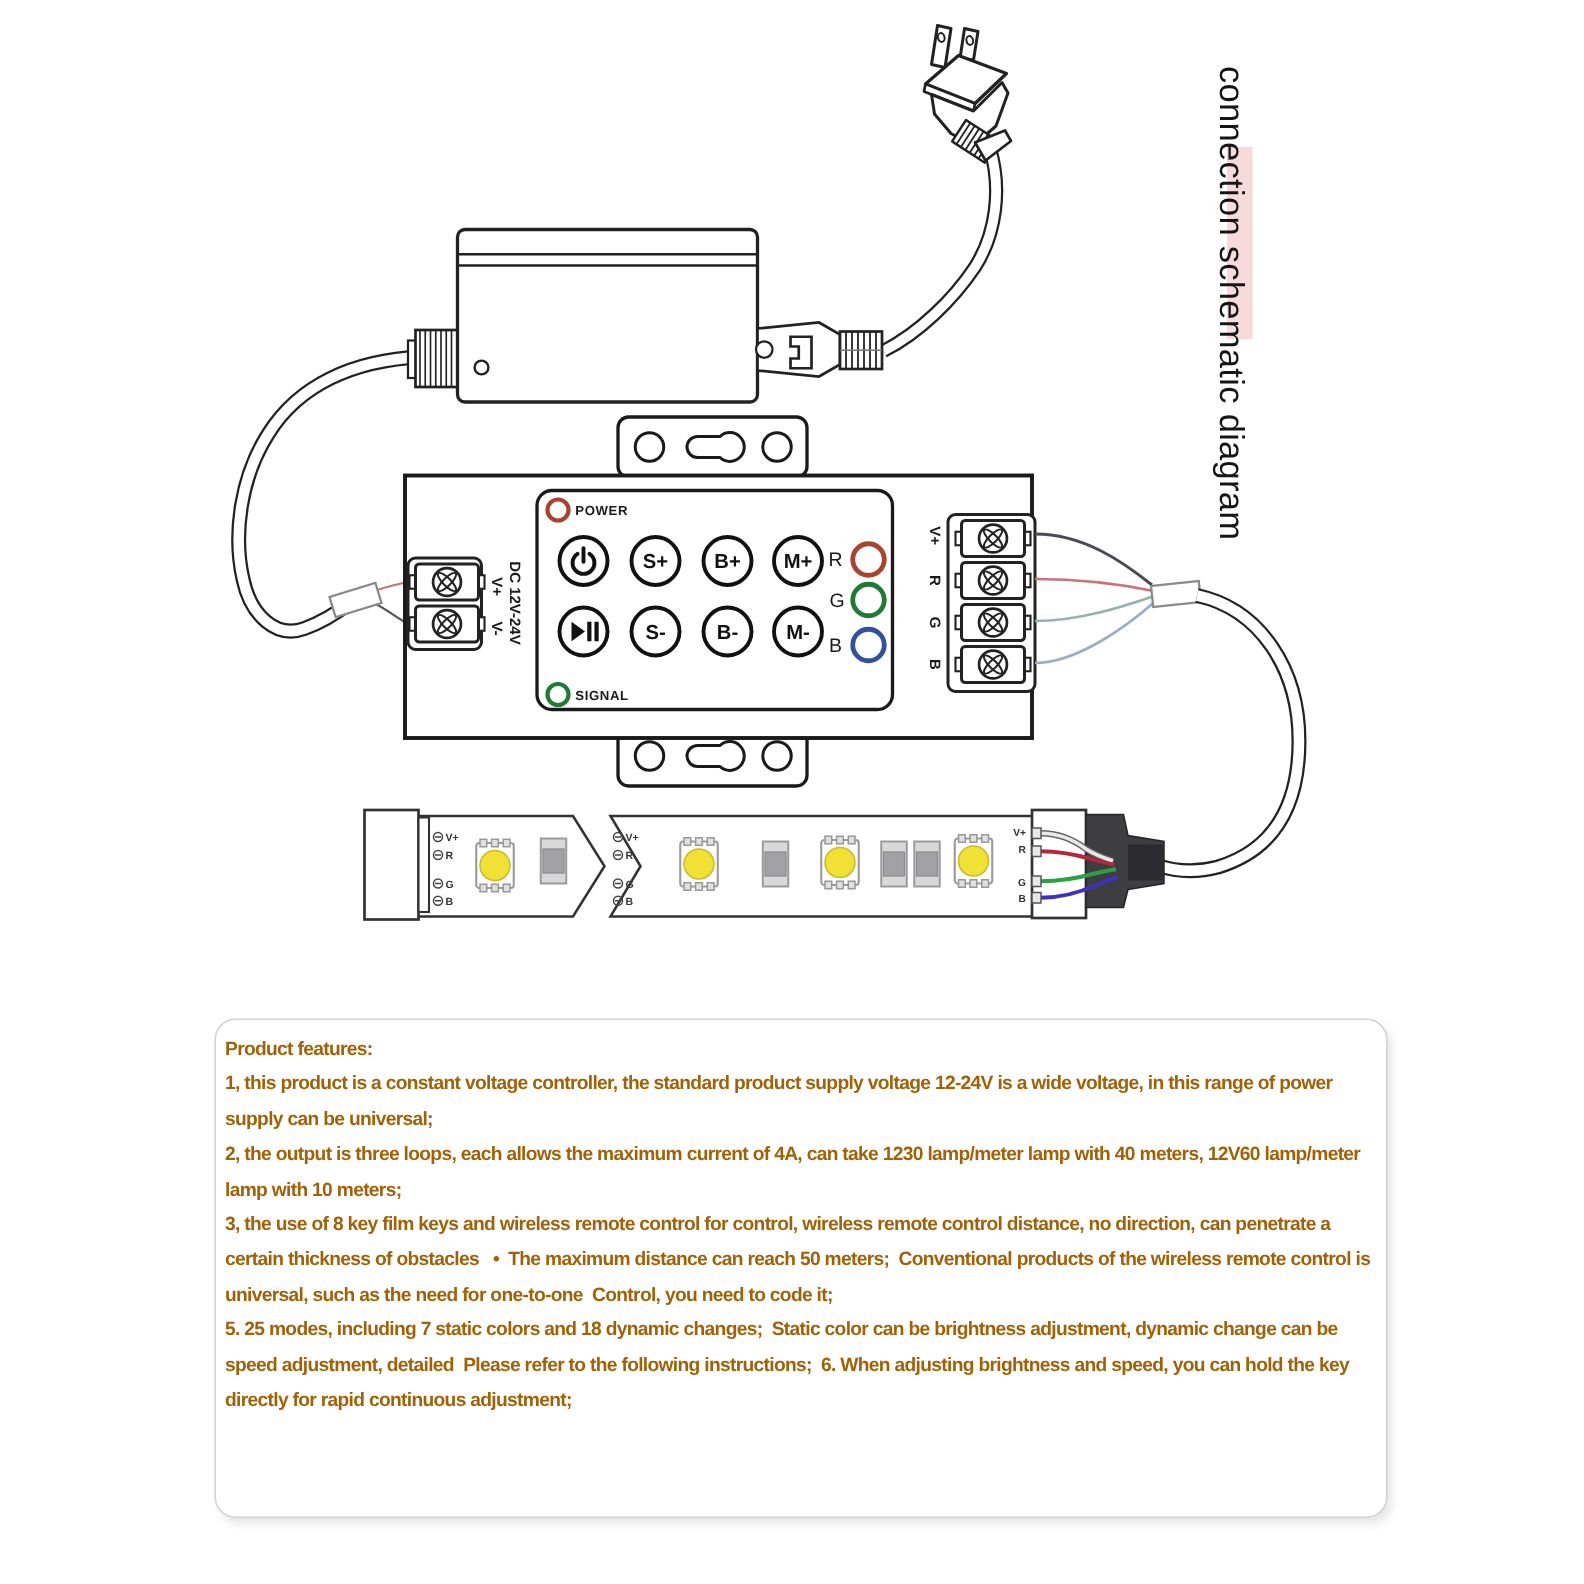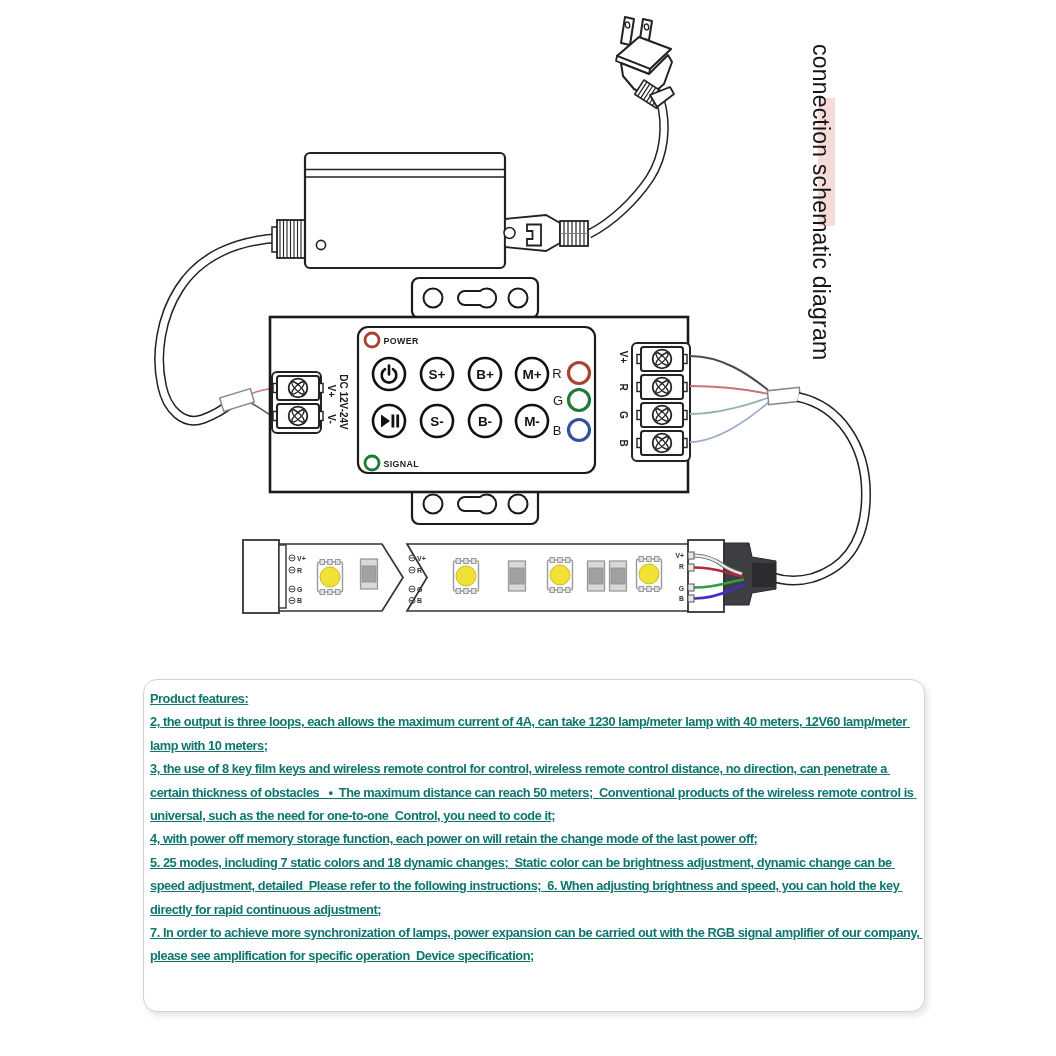--- a/index.html
+++ b/index.html
@@ -2,21 +2,21 @@
 <html><head>
 <meta charset="utf-8">
 <style>
   html,body{margin:0;padding:0;background:#fff;}
   .page{position:relative;width:1056px;height:1056px;background:#fff;overflow:hidden;
         font-family:"Liberation Sans",sans-serif;}
   .diagram{position:absolute;left:0;top:0;}
   .features{position:absolute;left:143px;top:679px;width:782px;height:333px;
         box-sizing:border-box;border:1.6px solid #d2d2d2;border-radius:14px;
         box-shadow:3px 4px 6px rgba(0,0,0,.10);background:#fff;
-        padding:7px 4px 10px 6px;color:#0f766e;text-decoration:underline;}
+        padding:7px 4px 10px 6px;color:#a16207;}
   .features p{margin:0;font-size:12.8px;line-height:23.4px;font-weight:bold;
         letter-spacing:-0.45px;white-space:pre-wrap;}
   svg text{font-family:"Liberation Sans",sans-serif;}
   .lbl{font-weight:bold;fill:#1a1a1a;}
   .btn-lbl{font-size:13.5px;font-weight:bold;fill:#111;text-anchor:middle;}
   .ring-lbl{font-size:13px;fill:#1a1a1a;text-anchor:middle;}
   .rot{text-anchor:middle;font-weight:bold;font-size:10px;fill:#1a1a1a;}
   .pad-lbl{font-size:7px;font-weight:bold;fill:#333;}
   .end-lbl{font-size:6.8px;font-weight:bold;fill:#333;text-anchor:end;}
   .tube-out{fill:none;stroke:#222;}
@@ -284,20 +284,19 @@
       <rect x="688" y="552" width="6" height="7" fill="#e8e8e8" stroke="#555" stroke-width="1"></rect>
       <rect x="688" y="564" width="6" height="7" fill="#e8e8e8" stroke="#555" stroke-width="1"></rect>
       <rect x="688" y="584" width="6" height="7" fill="#e8e8e8" stroke="#555" stroke-width="1"></rect>
       <rect x="688" y="595" width="6" height="7" fill="#e8e8e8" stroke="#555" stroke-width="1"></rect>
     </g>
   </g>
 </svg>
 
 <div class="features">
   <p>Product features:</p>
+  <p>1, this product is a constant voltage controller, the standard product supply voltage 12-24V is a wide voltage, in this range of power supply can be universal;</p>
   <p>2, the output is three loops, each allows the maximum current of 4A, can take 1230 lamp/meter lamp with 40 meters, 12V60 lamp/meter lamp with 10 meters;</p>
   <p>3, the use of 8 key film keys and wireless remote control for control, wireless remote control distance, no direction, can penetrate a certain thickness of obstacles   •  The maximum distance can reach 50 meters;  Conventional products of the wireless remote control is universal, such as the need for one-to-one  Control, you need to code it;</p>
-  <p>4, with power off memory storage function, each power on will retain the change mode of the last power off;</p>
   <p>5. 25 modes, including 7 static colors and 18 dynamic changes;  Static color can be brightness adjustment, dynamic change can be speed adjustment, detailed  Please refer to the following instructions;  6. When adjusting brightness and speed, you can hold the key directly for rapid continuous adjustment;</p>
-  <p>7. In order to achieve more synchronization of lamps, power expansion can be carried out with the RGB signal amplifier of our company, please see amplification for specific operation  Device specification;</p>
 </div>
 
 </div>
 
 </body></html>

